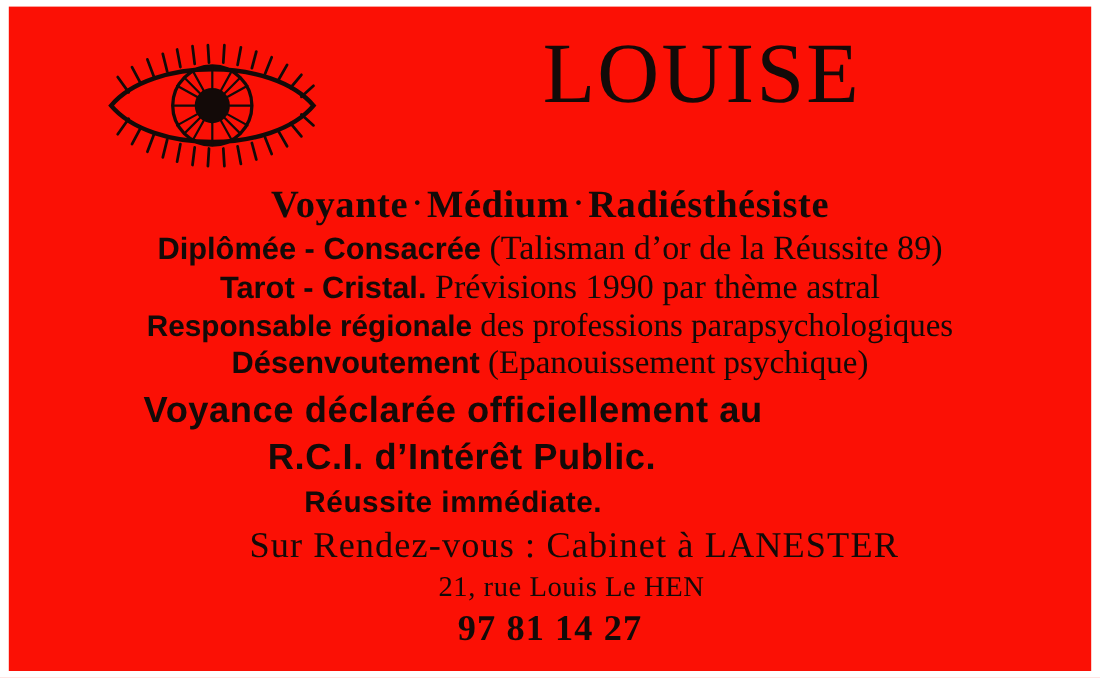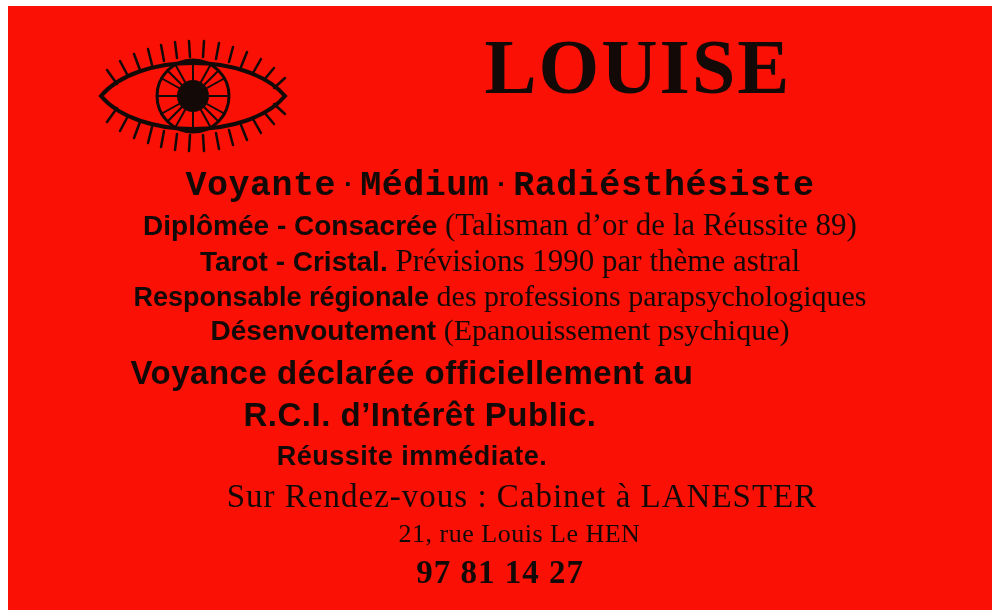--- a/index.html
+++ b/index.html
@@ -49,37 +49,37 @@
   .brand {
     position: absolute;
     left: 330px;
     top: 22px;
     width: 600px;
     text-align: center;
     font-family: "Liberation Serif", serif;
     font-size: 78px;
     line-height: 1;
     letter-spacing: 2px;
-    font-weight: 700;
+    font-weight: 400;
   }
 
   
   .services {
     position: absolute;
     left: 0;
     top: 160px;
     width: 984px;
     text-align: center;
   }
   .line {
     line-height: 1.16;
     white-space: nowrap;
   }
   .l1 {
-    font-family: Liberation Mono, monospace;
+    font-family: Liberation Serif, serif;
     font-weight: bold;
     font-size: 35px;
     letter-spacing: 0.5px;
   }
   .l1 .dot { font-size: 26px; vertical-align: 4px; padding: 0 4px; }
 
   .l2 { font-size: 31px; }
   .l2 b { font-family: "Liberation Sans", sans-serif; font-size: 28px; letter-spacing: 0px; }
   .l3 { font-size: 31px; }
   .l3 b { font-family: "Liberation Sans", sans-serif; font-size: 28px; }

